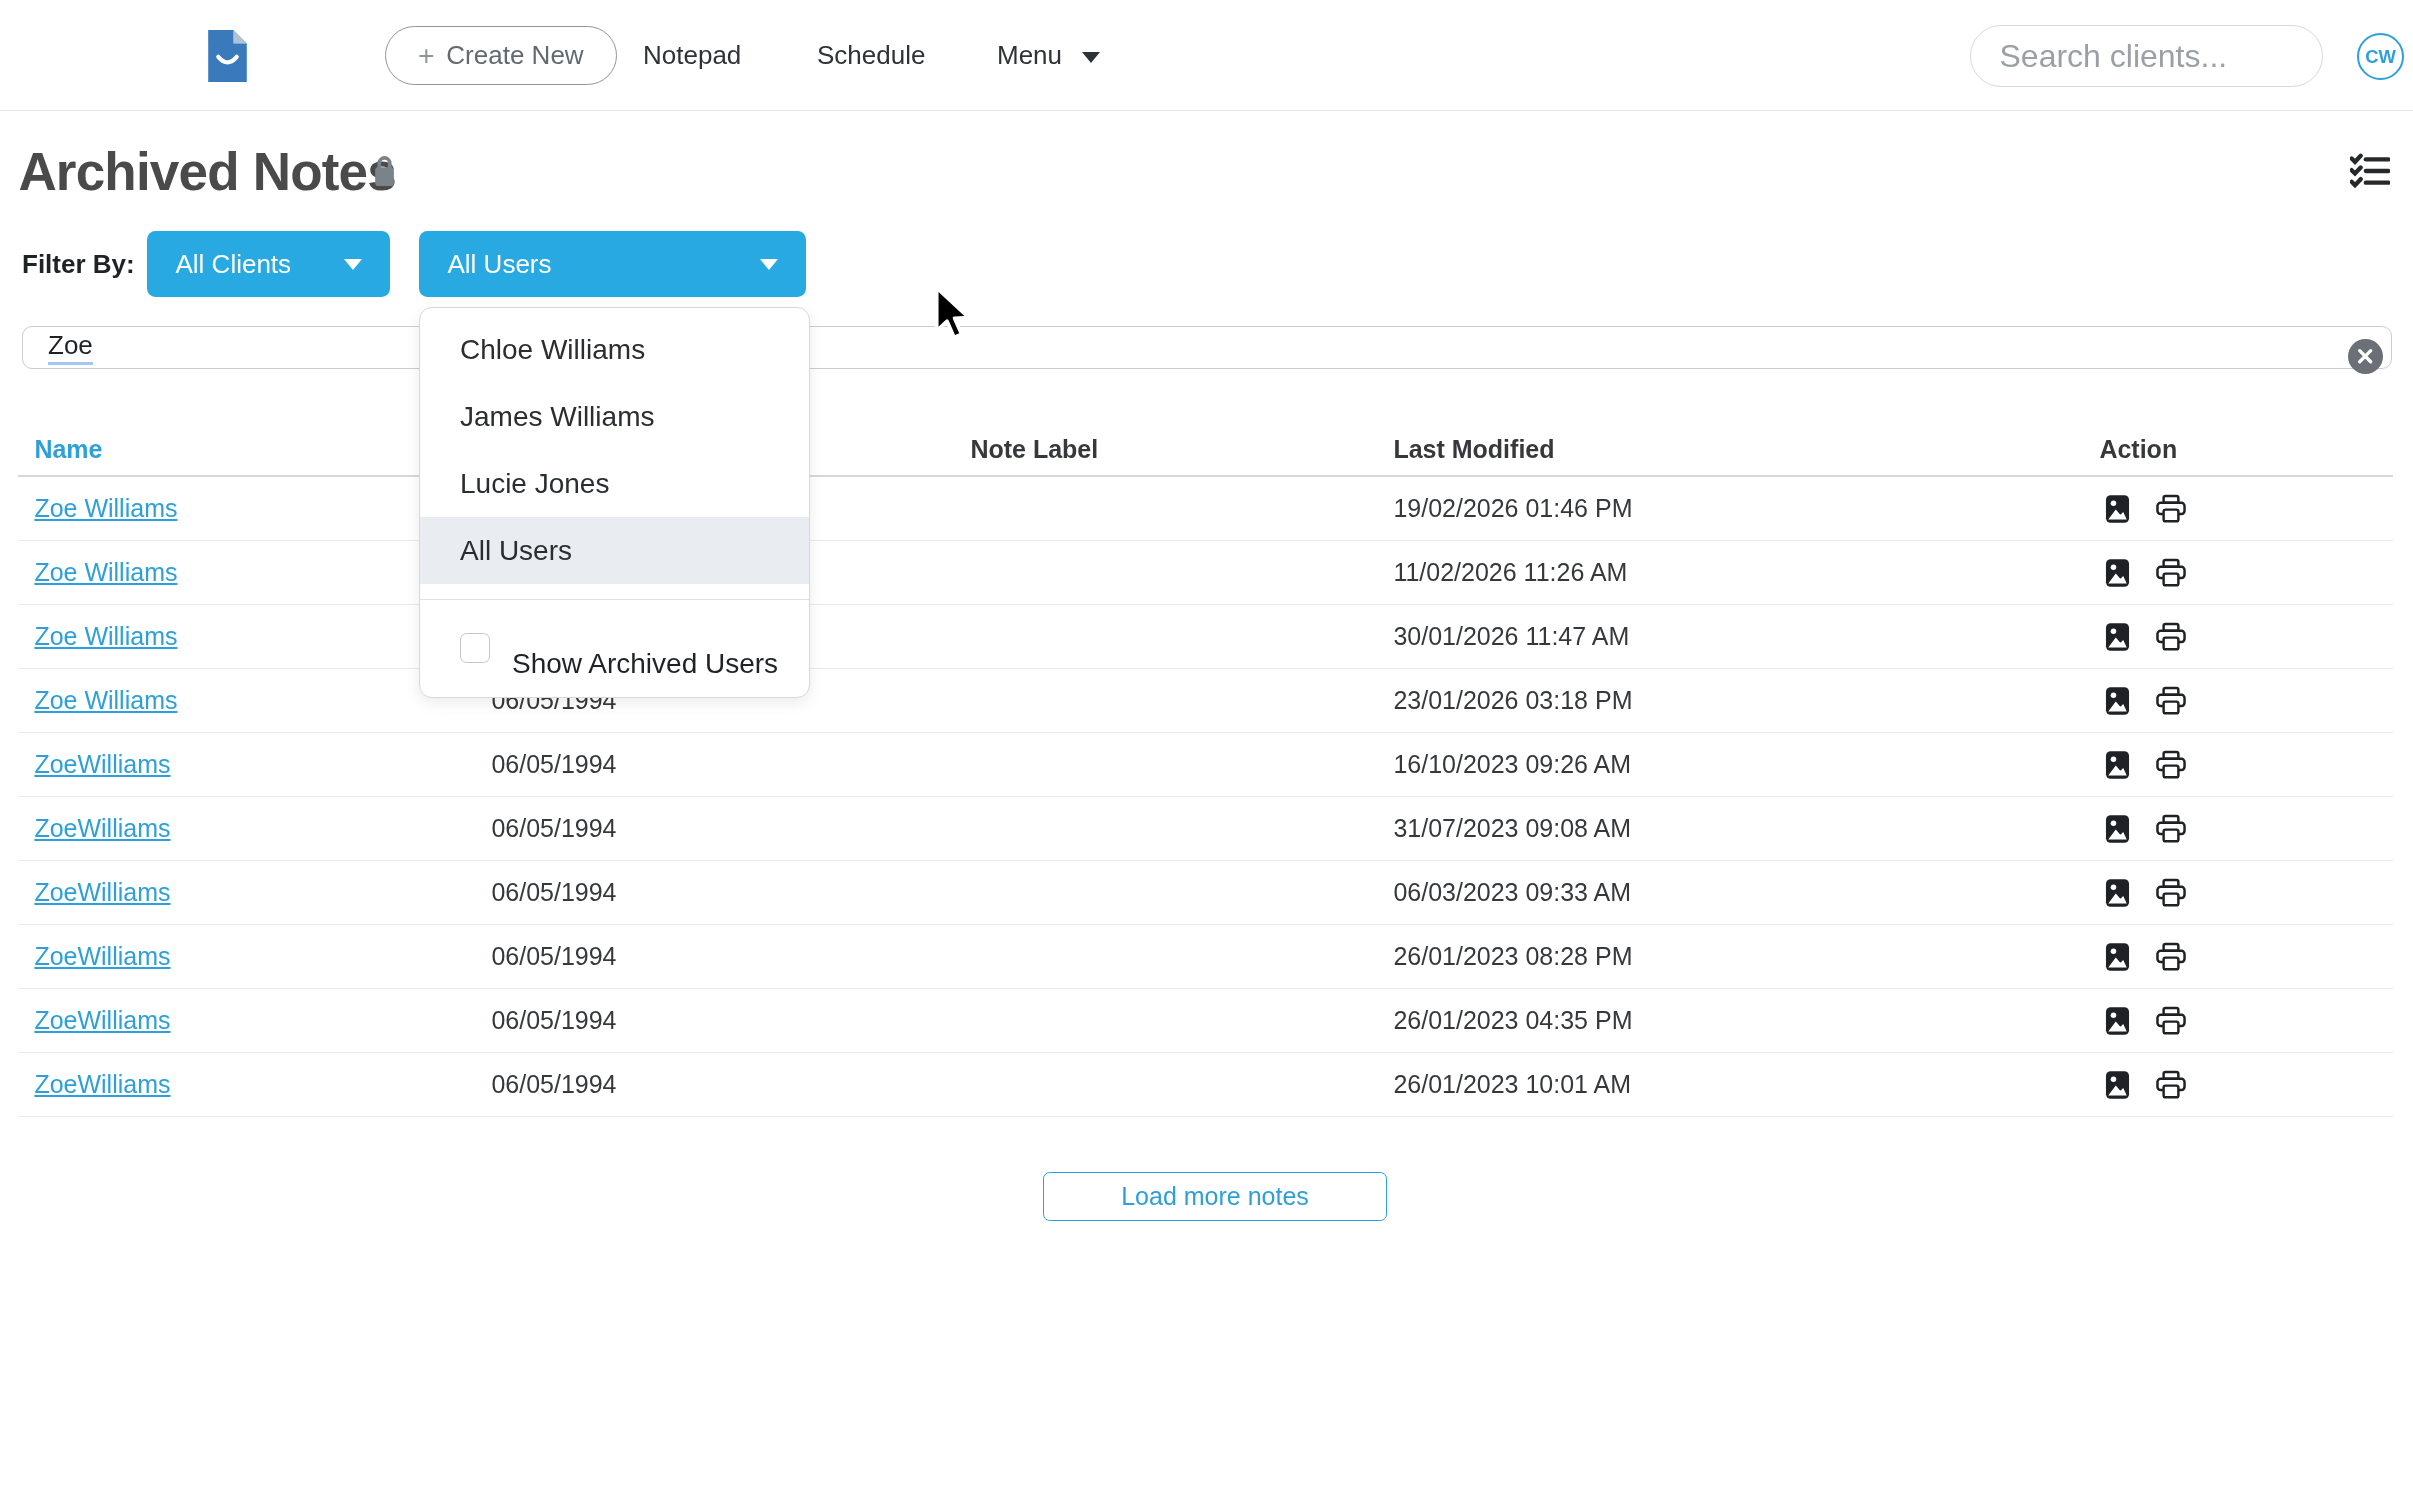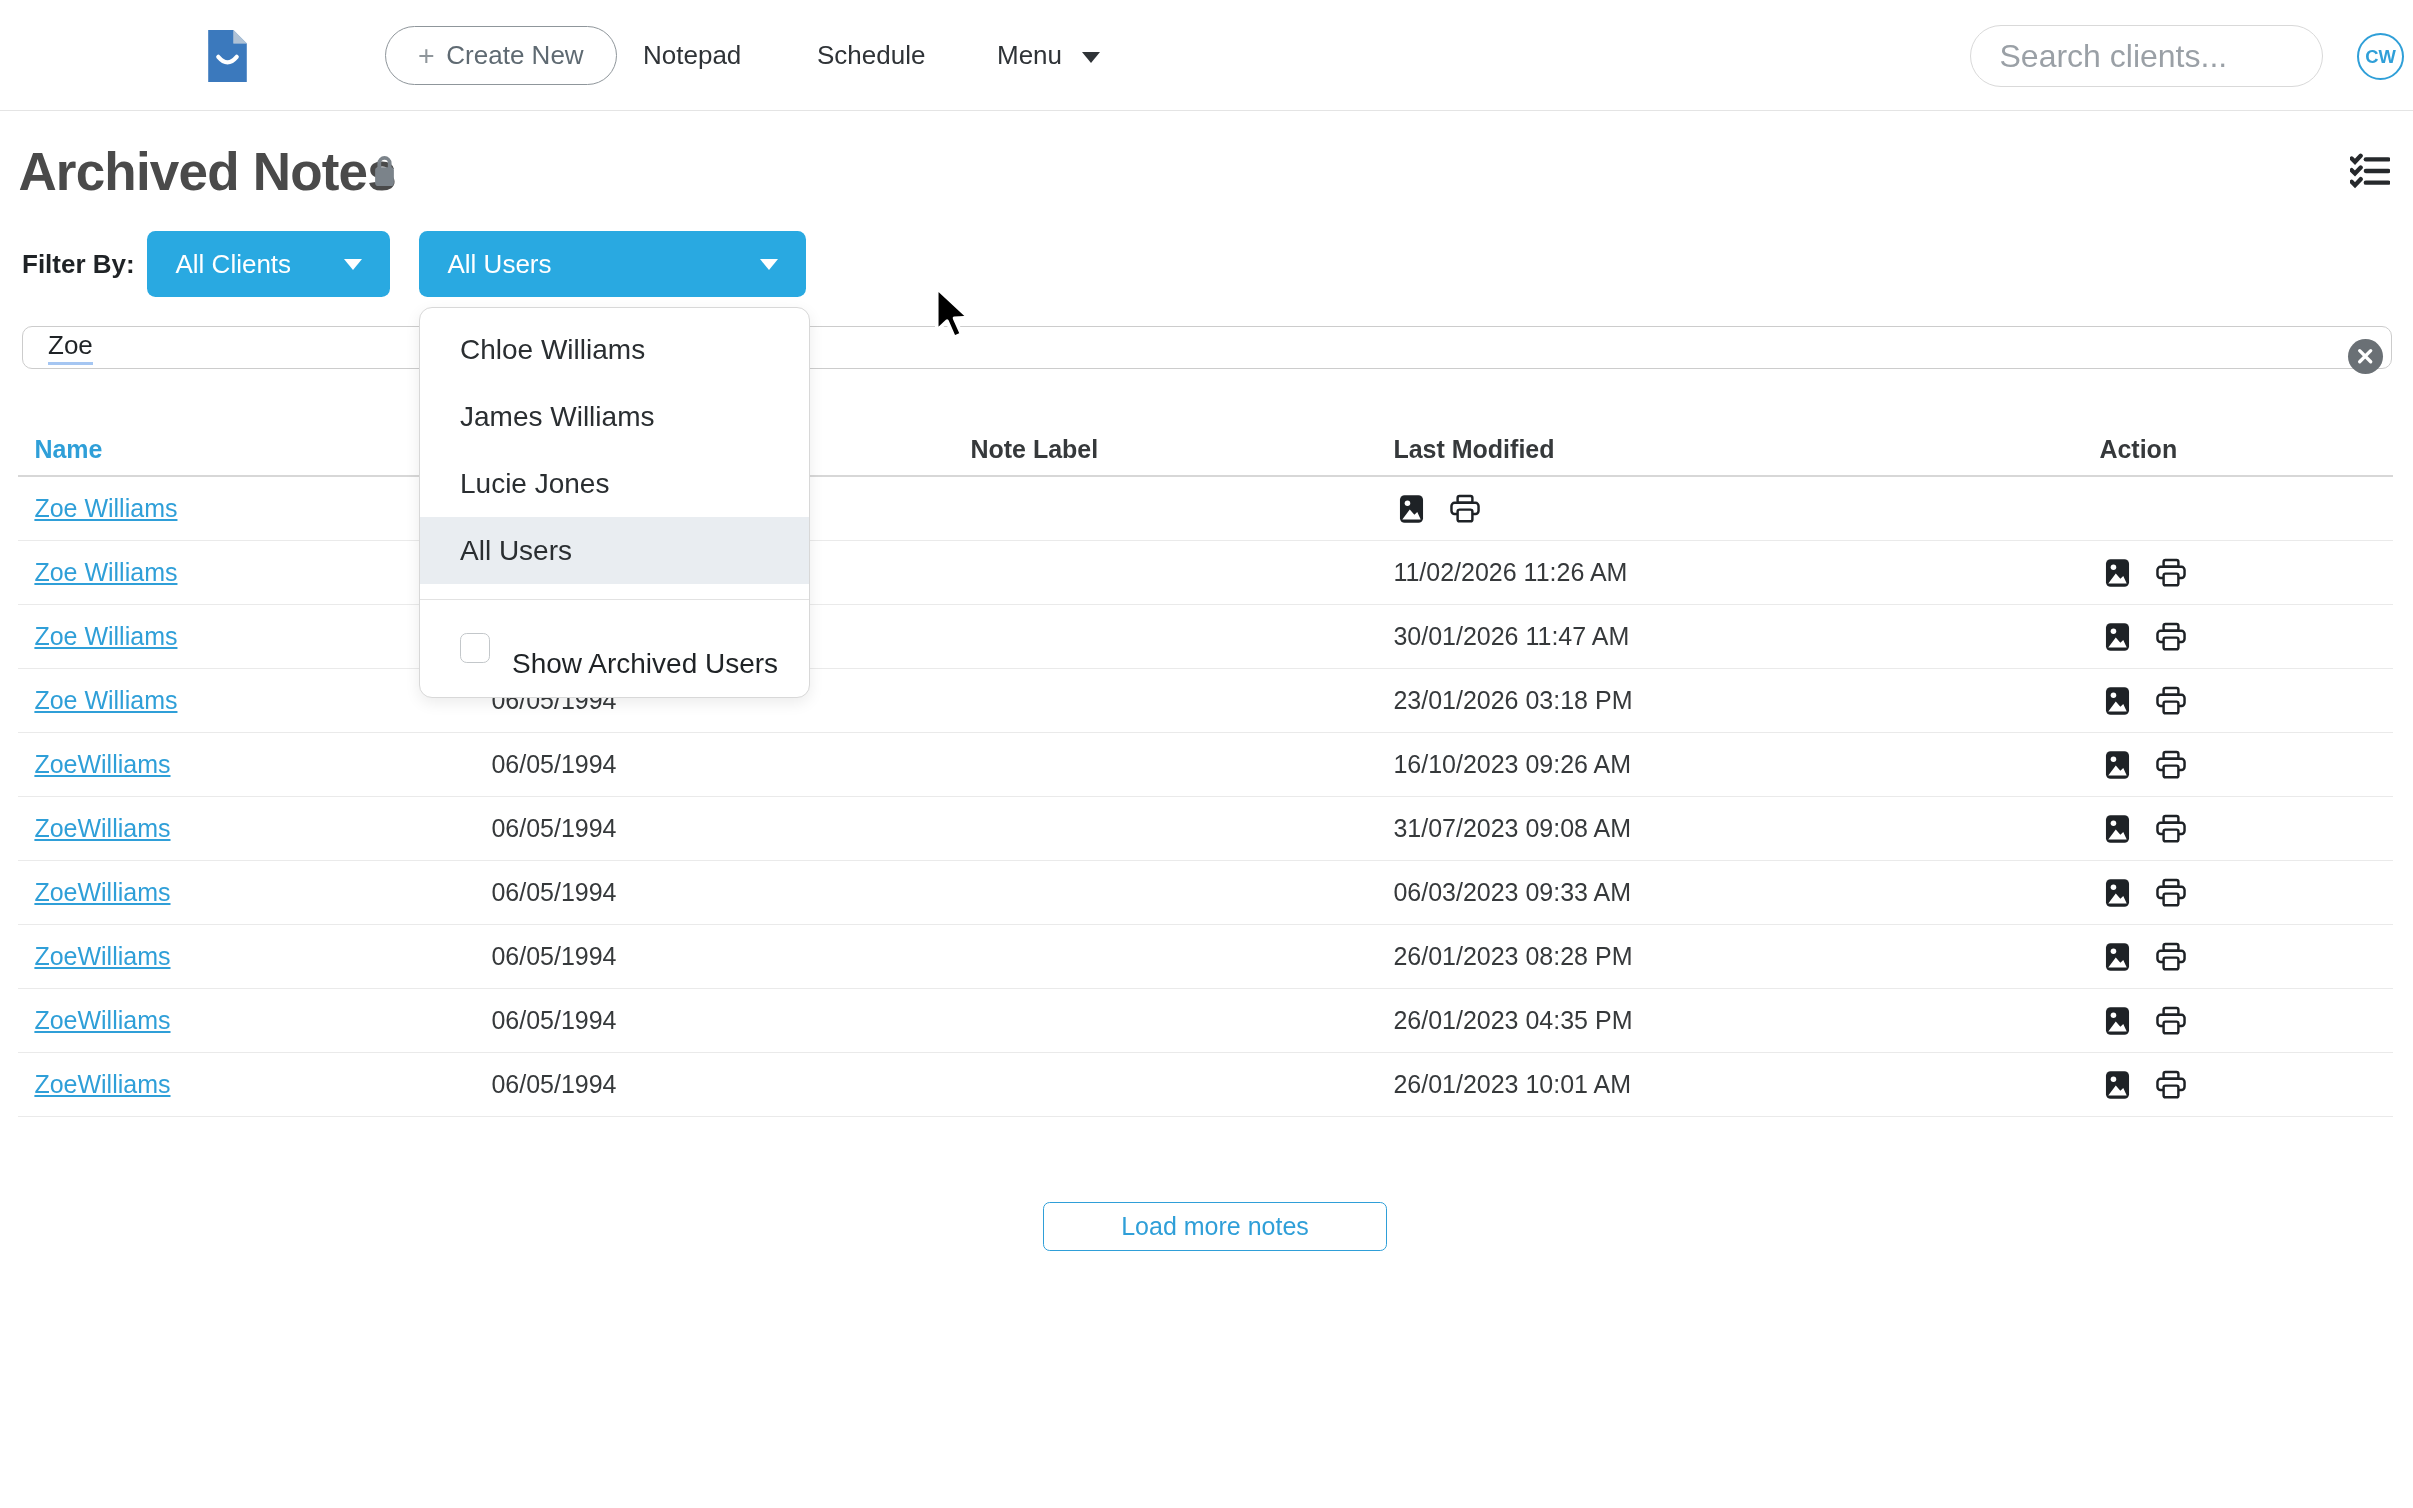--- a/index.html
+++ b/index.html
@@ -74,21 +74,21 @@
             z-index:10; padding-top:8.4px; }
   .dd-item { height:67px; display:flex; align-items:center; padding-left:40px; font-size:28px;
             color:#2a2e31; cursor:pointer; }
   .dd-item.selected { background:#e9edf1; }
   .dd-divider { height:0; border-top:1.7px solid #e2e2e2; margin-top:15px; }
   .dd-check-row { height:96px; display:flex; align-items:center; padding-left:40px; gap:22px; cursor:pointer; }
   .checkbox { width:30px; height:30px; border:1.7px solid #c3c7ca; border-radius:6.7px; background:#fff; }
   .dd-check-row .cb-label { font-size:28px; color:#1f2326;margin-top:31px; }
 
   
-  .load-more { position:absolute; left:1043px; top:1202px; width:344px; height:49px; background:#fff;
+  .load-more { position:absolute; left:1043px; top:1172px; width:344px; height:49px; background:#fff;
             border:1.7px solid #2f9fd8; border-radius:6.7px; color:#2f9fd8; font-size:25px;
             font-family:inherit; cursor:pointer; }
 
   .cursor { position:absolute; left:932px; top:285px; z-index:50; pointer-events:none; }
 </style>
 </head>
 <body>
 
 <div class="stage">
 
@@ -172,20 +172,21 @@
       <div></div>
       <div>Note Label</div>
       <div>Last Modified</div>
       <div>Action</div>
     </div>
     <div id="table-body">
     <div class="t-row">
       <div class="c-name"><a>Zoe Williams</a></div>
       <div></div>
       <div></div>
+      <div>19/02/2026 01:46 PM</div>
       <div class="c-action">
         <button class="icon-btn">
           <svg width="27" height="30" viewBox="0 0 22 26">
             <rect x="1" y="1" width="20" height="24" rx="4" fill="#1e2226"></rect>
             <circle cx="7.5" cy="8" r="2.4" fill="#ffffff"></circle>
             <path d="M3 22 L9.5 13.5 L13.5 18 L16 15.5 L19 22 Z" fill="#ffffff"></path>
           </svg>
         </button>
         <button class="icon-btn">
           <svg width="32" height="30" viewBox="0 0 26 24">

